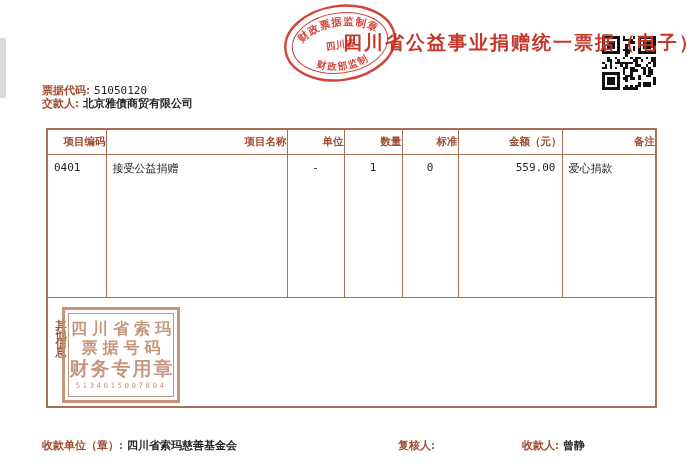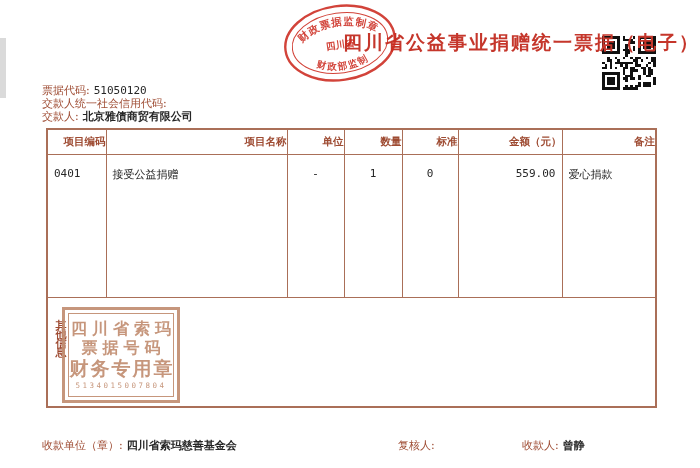--- a/index.html
+++ b/index.html
@@ -25,37 +25,37 @@
   .oval-stamp text { font-family:"DejaVu Serif", serif; font-weight:700; }
 
   
   .qr { position:absolute; left:602px; top:36px; width:54px; height:54px; }
 
   
   .info-block { position:absolute; font-size:11px; line-height:13px; }
   .info-left  { left:42px;  top:84px; }
   .info-right { left:448px; top:84px; }
   .info-row { white-space:nowrap; }
-  .lbl { color:#9e4b32; font-family:"DejaVu Serif", serif; font-weight:400;text-align:right; }
+  .lbl { color:#9e4b32; font-family:"DejaVu Serif", serif; font-weight:700;text-align:right; }
   .val { color:#262626; font-weight:600; margin-left:4px;margin-top:20px; }
   .val-mono { font-family:"DejaVu Sans Mono", monospace; font-weight:500; }
 
   
   table.bill {
     position:absolute; left:46px; top:128px; width:609px;
     border-collapse:collapse; table-layout:fixed;
     font-size:11px; color:#262626;
   }
   table.bill, table.bill th, table.bill td { border:1px solid #aa6f58; }
   table.bill { border:2px solid #aa6f58; }
   table.bill th {
     height:25px; font-family:"DejaVu Serif", serif; font-weight:700;
     color:#9e4b32; font-size:10.5px; text-align:right;
   }
-  table.bill td.body-cell { height:143px; vertical-align:top; padding-top:12px; }
+  table.bill td.body-cell { height:143px; vertical-align:top; padding-top:6px; }
   .c-left   { text-align:left;  padding-left:6px; }
   .c-center { text-align:center; }
   .c-right  { text-align:right; padding-right:6px; }
   .mono { font-family:"DejaVu Sans Mono", monospace; }
 
   td.totals-cell { height:27px; border-left:none; border-right:none; }
   .totals-wrap { position:relative; height:100%; }
   .totals-wrap > span { position:absolute; top:50%; transform:translateY(-50%); white-space:nowrap; }
   .t-daxie-label { left:8px; }
   .t-daxie-value { left:105px; color:#262626; font-weight:600; }
@@ -240,23 +240,20 @@
         <rect x="1" y="15" width="5" height="5" fill="#fff"></rect>
         <rect x="2" y="16" width="3" height="3" fill="#111"></rect>
       </svg>
   </div>
 
   <div class="info-block info-left">
     <div class="info-row">
       <span class="lbl">票据代码:</span><span class="val val-mono">51050120</span>
     </div>
     <div class="info-row">
-      <span class="lbl">交款人统一社会信用代码:</span><span class="val"></span>
-    </div>
-    <div class="info-row">
       <span class="lbl">交款人:</span><span class="val">北京雅債商贸有限公司</span>
     </div>
   </div>
 
 
   <table class="bill">
     <colgroup>
       <col style="width:59px">
         <col style="width:181px">
         <col style="width:57px">

